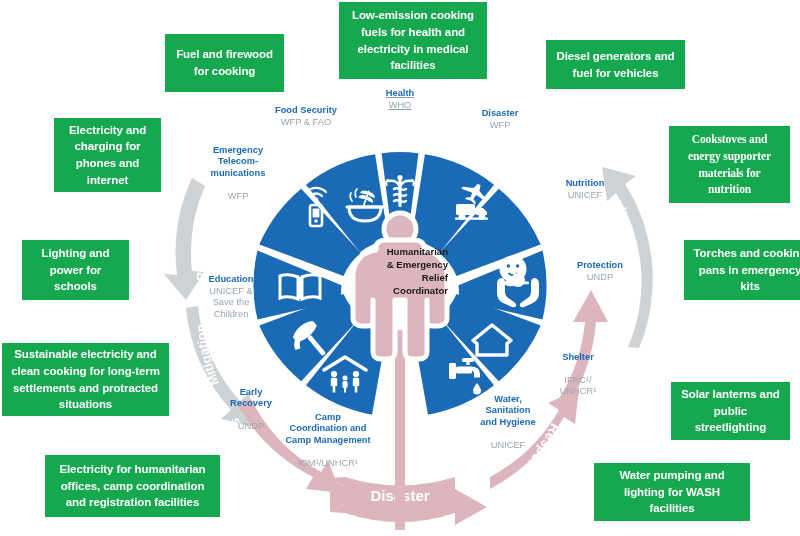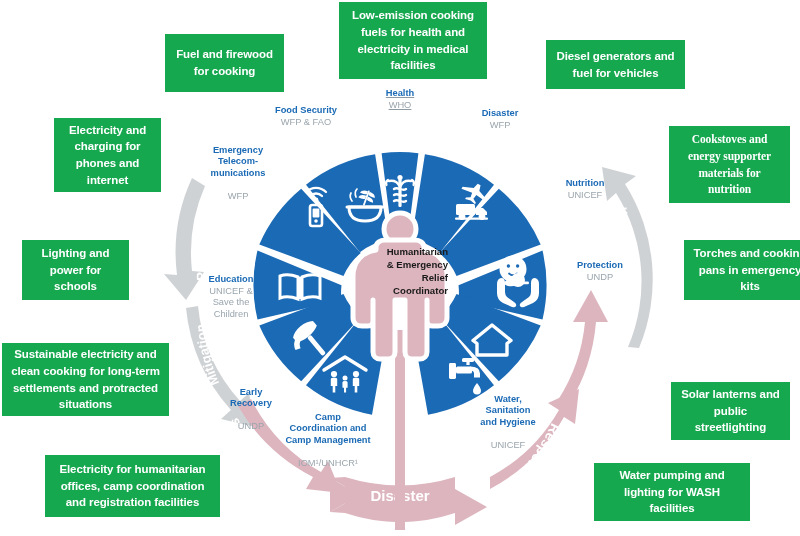--- a/index.html
+++ b/index.html
@@ -316,20 +316,25 @@
   <div class="seglabel" style="left:555px;top:178px;width:60px;">
     <span class="nm">Nutrition</span>
     <span class="org">UNICEF</span>
   </div>
 
   <div class="seglabel" style="left:570px;top:260px;width:60px;">
     <span class="nm">Protection</span>
     <span class="org">UNDP</span>
   </div>
 
+  <div class="seglabel" style="left:548px;top:340px;width:60px;white-space:pre-line;">
+    <span class="nm">Shelter</span>
+    <span class="org" style="white-space:pre-line;">IFRC¹/
+UNHCR¹</span>
+  </div>
 
   <div class="seglabel" style="left:468px;top:382px;width:80px;white-space:pre-line;">
     <span class="nm" style="white-space:pre-line;">Water,
 Sanitation
 and Hygiene</span>
     <span class="org">UNICEF</span>
   </div>
 
   <div class="seglabel" style="left:265px;top:400px;width:126px;white-space:pre-line;">
     <span class="nm" style="white-space:pre-line;">Camp

